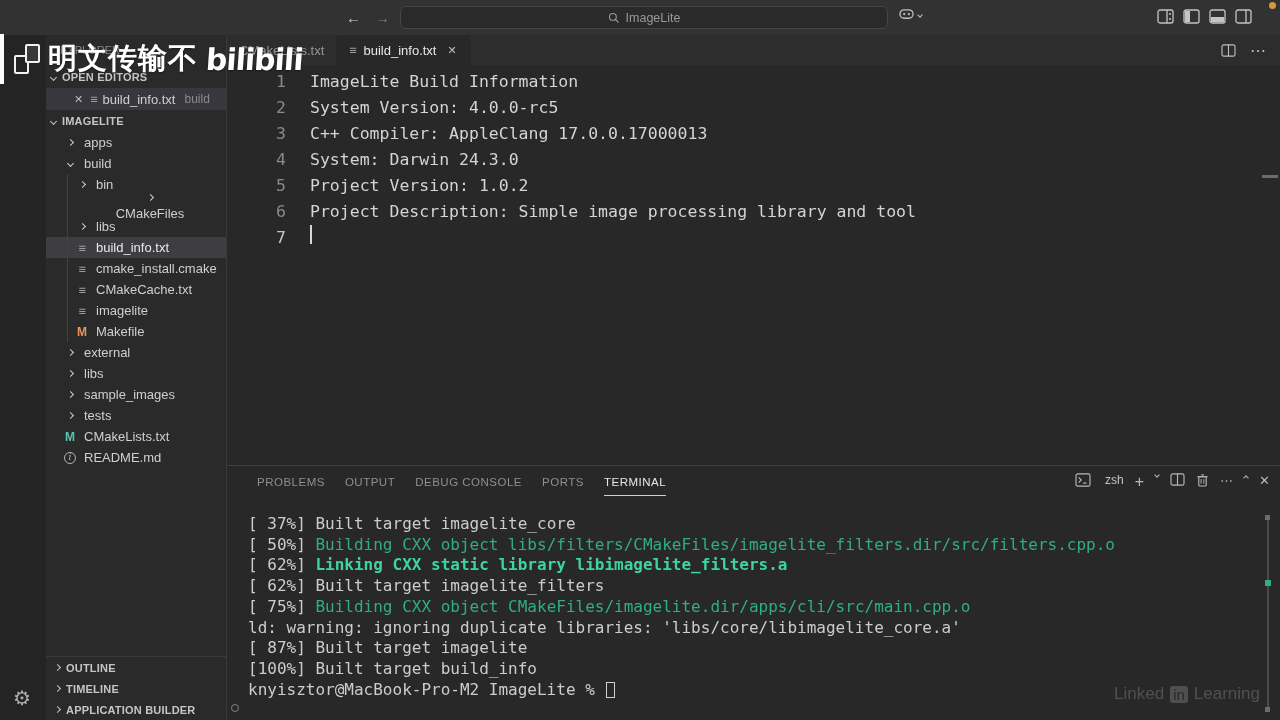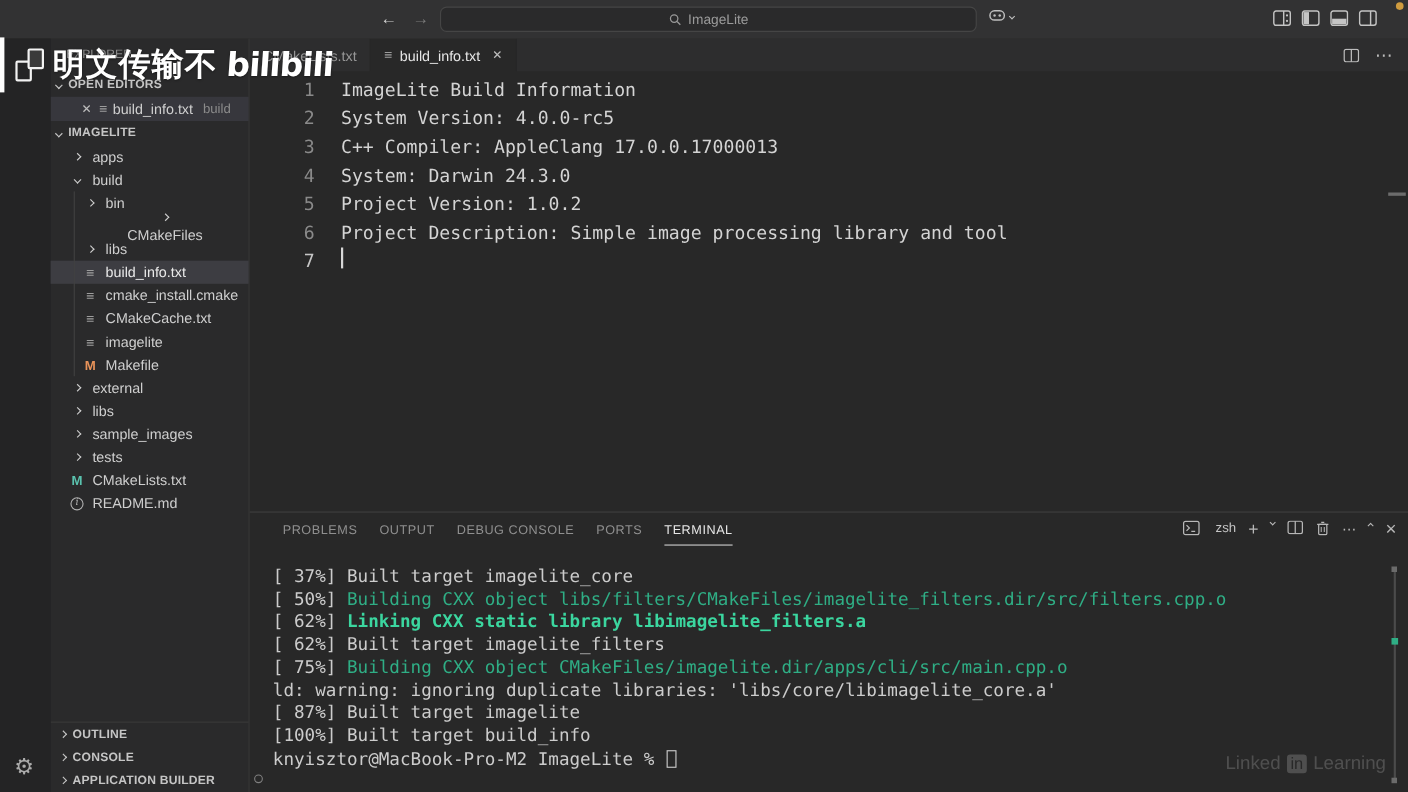--- a/index.html
+++ b/index.html
@@ -284,21 +284,21 @@
           <div class="indent-guide" style="top: 42px; height: 168px;"></div>
         </div>
       <div class="sidebar-spacer"></div>
       <div class="bottom-sections" id="bottom-sections">
           <div class="section-header">
             <span class="chev right"></span>
             <span>OUTLINE</span>
           </div>
           <div class="section-header">
             <span class="chev right"></span>
-            <span>CONSOLE</span>
+            <span>TIMELINE</span>
           </div>
           <div class="section-header">
             <span class="chev right"></span>
             <span>APPLICATION BUILDER</span>
           </div>
         </div>
     </div>
 
     <div class="editor-col">
       <div class="tabbar">

